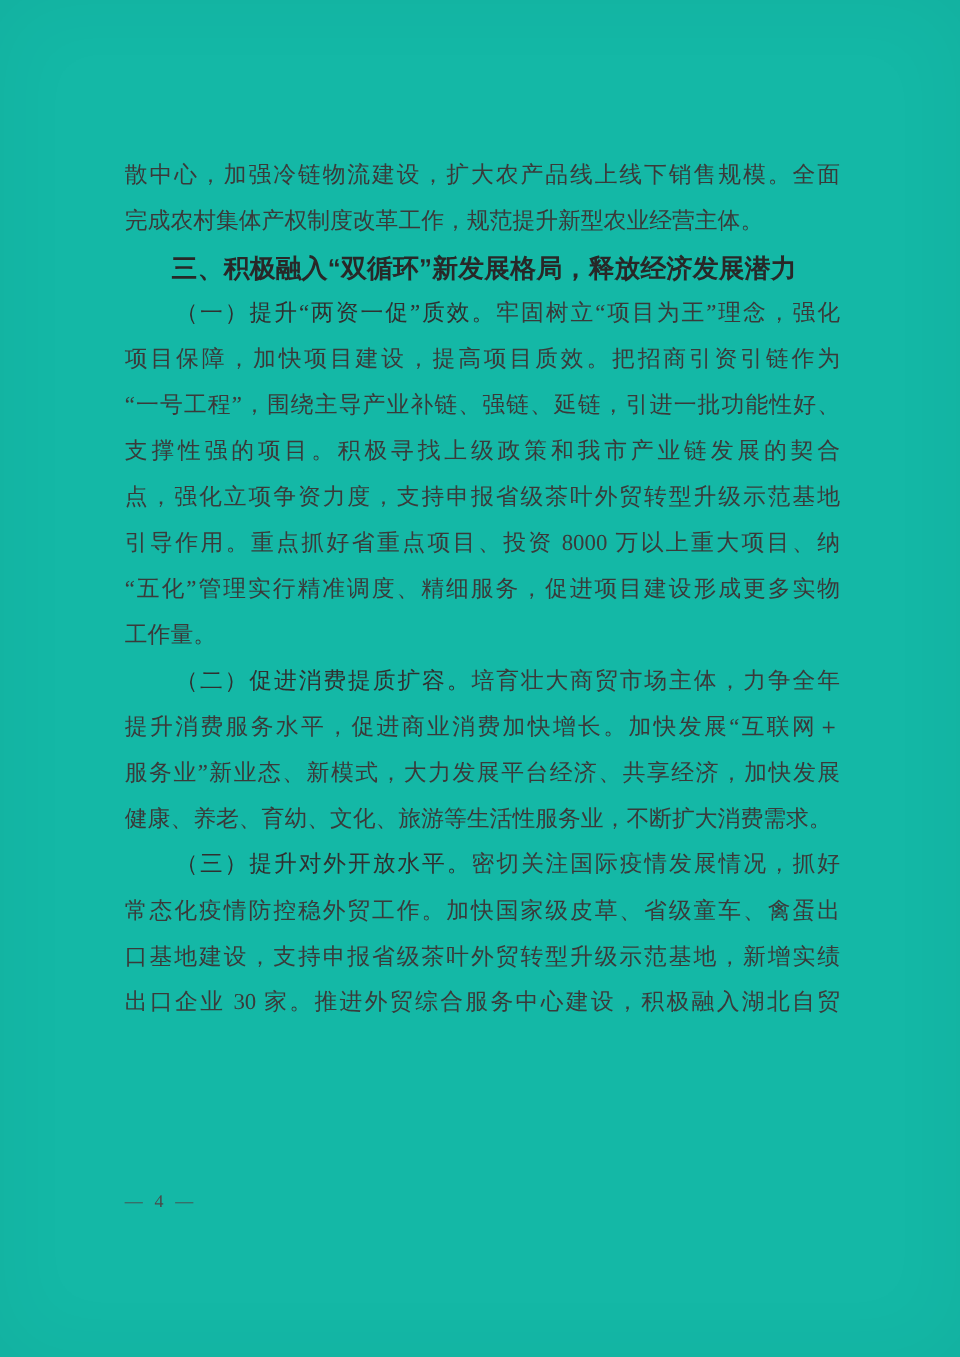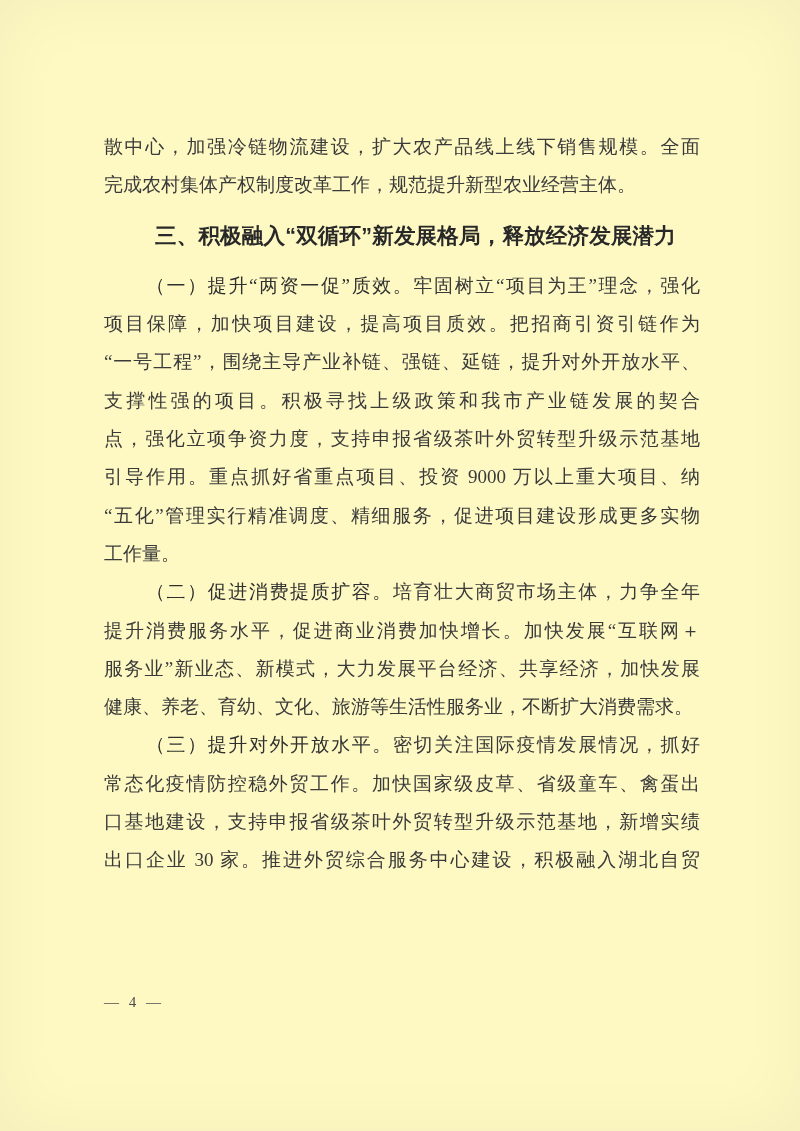--- a/index.html
+++ b/index.html
@@ -4,21 +4,21 @@
 <style>
   html, body {
     margin: 0;
     padding: 0;
     background: #ffffff;
   }
   .page {
     position: relative;
     width: 800px;
     height: 1131px;
-    background: #fef9c3;
+    background: #14b8a6;
     box-shadow: inset 0 0 70px rgba(0,0,0,0.045);
     font-family: "Liberation Serif", "DejaVu Serif", serif;
     color: #3a3a3a;
     overflow: hidden;
   }
   .text-block {
     position: absolute;
     left: 104px;
     top: 128px;
     width: 596px;
@@ -36,21 +36,21 @@
     text-align-last: left;
   }
   .line--first {
     text-indent: 42px;
   }
   .lead {
     font-weight: normal;
     color: #303030;
   }
   .heading {
-    margin: 12px;
+    margin: 0;
     font-family: "Liberation Sans", "DejaVu Sans", sans-serif;
     font-weight: bold;
     font-size: 21.5px;
     line-height: 38.3px;
     height: 38.3px;
     color: #282828;
     text-indent: 39px;
     letter-spacing: 0.2px;
   }
   .page-number {
@@ -70,24 +70,24 @@
 <div class="page">
   <div class="text-block">
 
     <div class="line">散中心，加强冷链物流建设，扩大农产品线上线下销售规模。全面</div>
     <div class="line line--end">完成农村集体产权制度改革工作，规范提升新型农业经营主体。</div>
 
     <h3 class="heading">三、积极融入“双循环”新发展格局，释放经济发展潜力</h3>
 
     <div class="line line--first"><span class="lead">（一）提升“两资一促”质效。</span><span>牢固树立“项目为王”理念，强化</span></div>
     <div class="line">项目保障，加快项目建设，提高项目质效。把招商引资引链作为</div>
-    <div class="line">“一号工程”，围绕主导产业补链、强链、延链，提升对外开放水平、</div>
+    <div class="line">“一号工程”，围绕主导产业补链、强链、延链，引进一批功能性好、</div>
     <div class="line">支撑性强的项目。积极寻找上级政策和我市产业链发展的契合</div>
     <div class="line">点，强化立项争资力度，支持申报省级茶叶外贸转型升级示范基地</div>
-    <div class="line">引导作用。重点抓好省重点项目、投资 9000 万以上重大项目、纳</div>
+    <div class="line">引导作用。重点抓好省重点项目、投资 8000 万以上重大项目、纳</div>
     <div class="line">“五化”管理实行精准调度、精细服务，促进项目建设形成更多实物</div>
     <div class="line line--end">工作量。</div>
 
     <div class="line line--first"><span class="lead">（二）促进消费提质扩容。</span><span>培育壮大商贸市场主体，力争全年</span></div>
     <div class="line">提升消费服务水平，促进商业消费加快增长。加快发展“互联网＋</div>
     <div class="line">服务业”新业态、新模式，大力发展平台经济、共享经济，加快发展</div>
     <div class="line line--end">健康、养老、育幼、文化、旅游等生活性服务业，不断扩大消费需求。</div>
 
     <div class="line line--first"><span class="lead">（三）提升对外开放水平。</span><span>密切关注国际疫情发展情况，抓好</span></div>
     <div class="line">常态化疫情防控稳外贸工作。加快国家级皮草、省级童车、禽蛋出</div>

